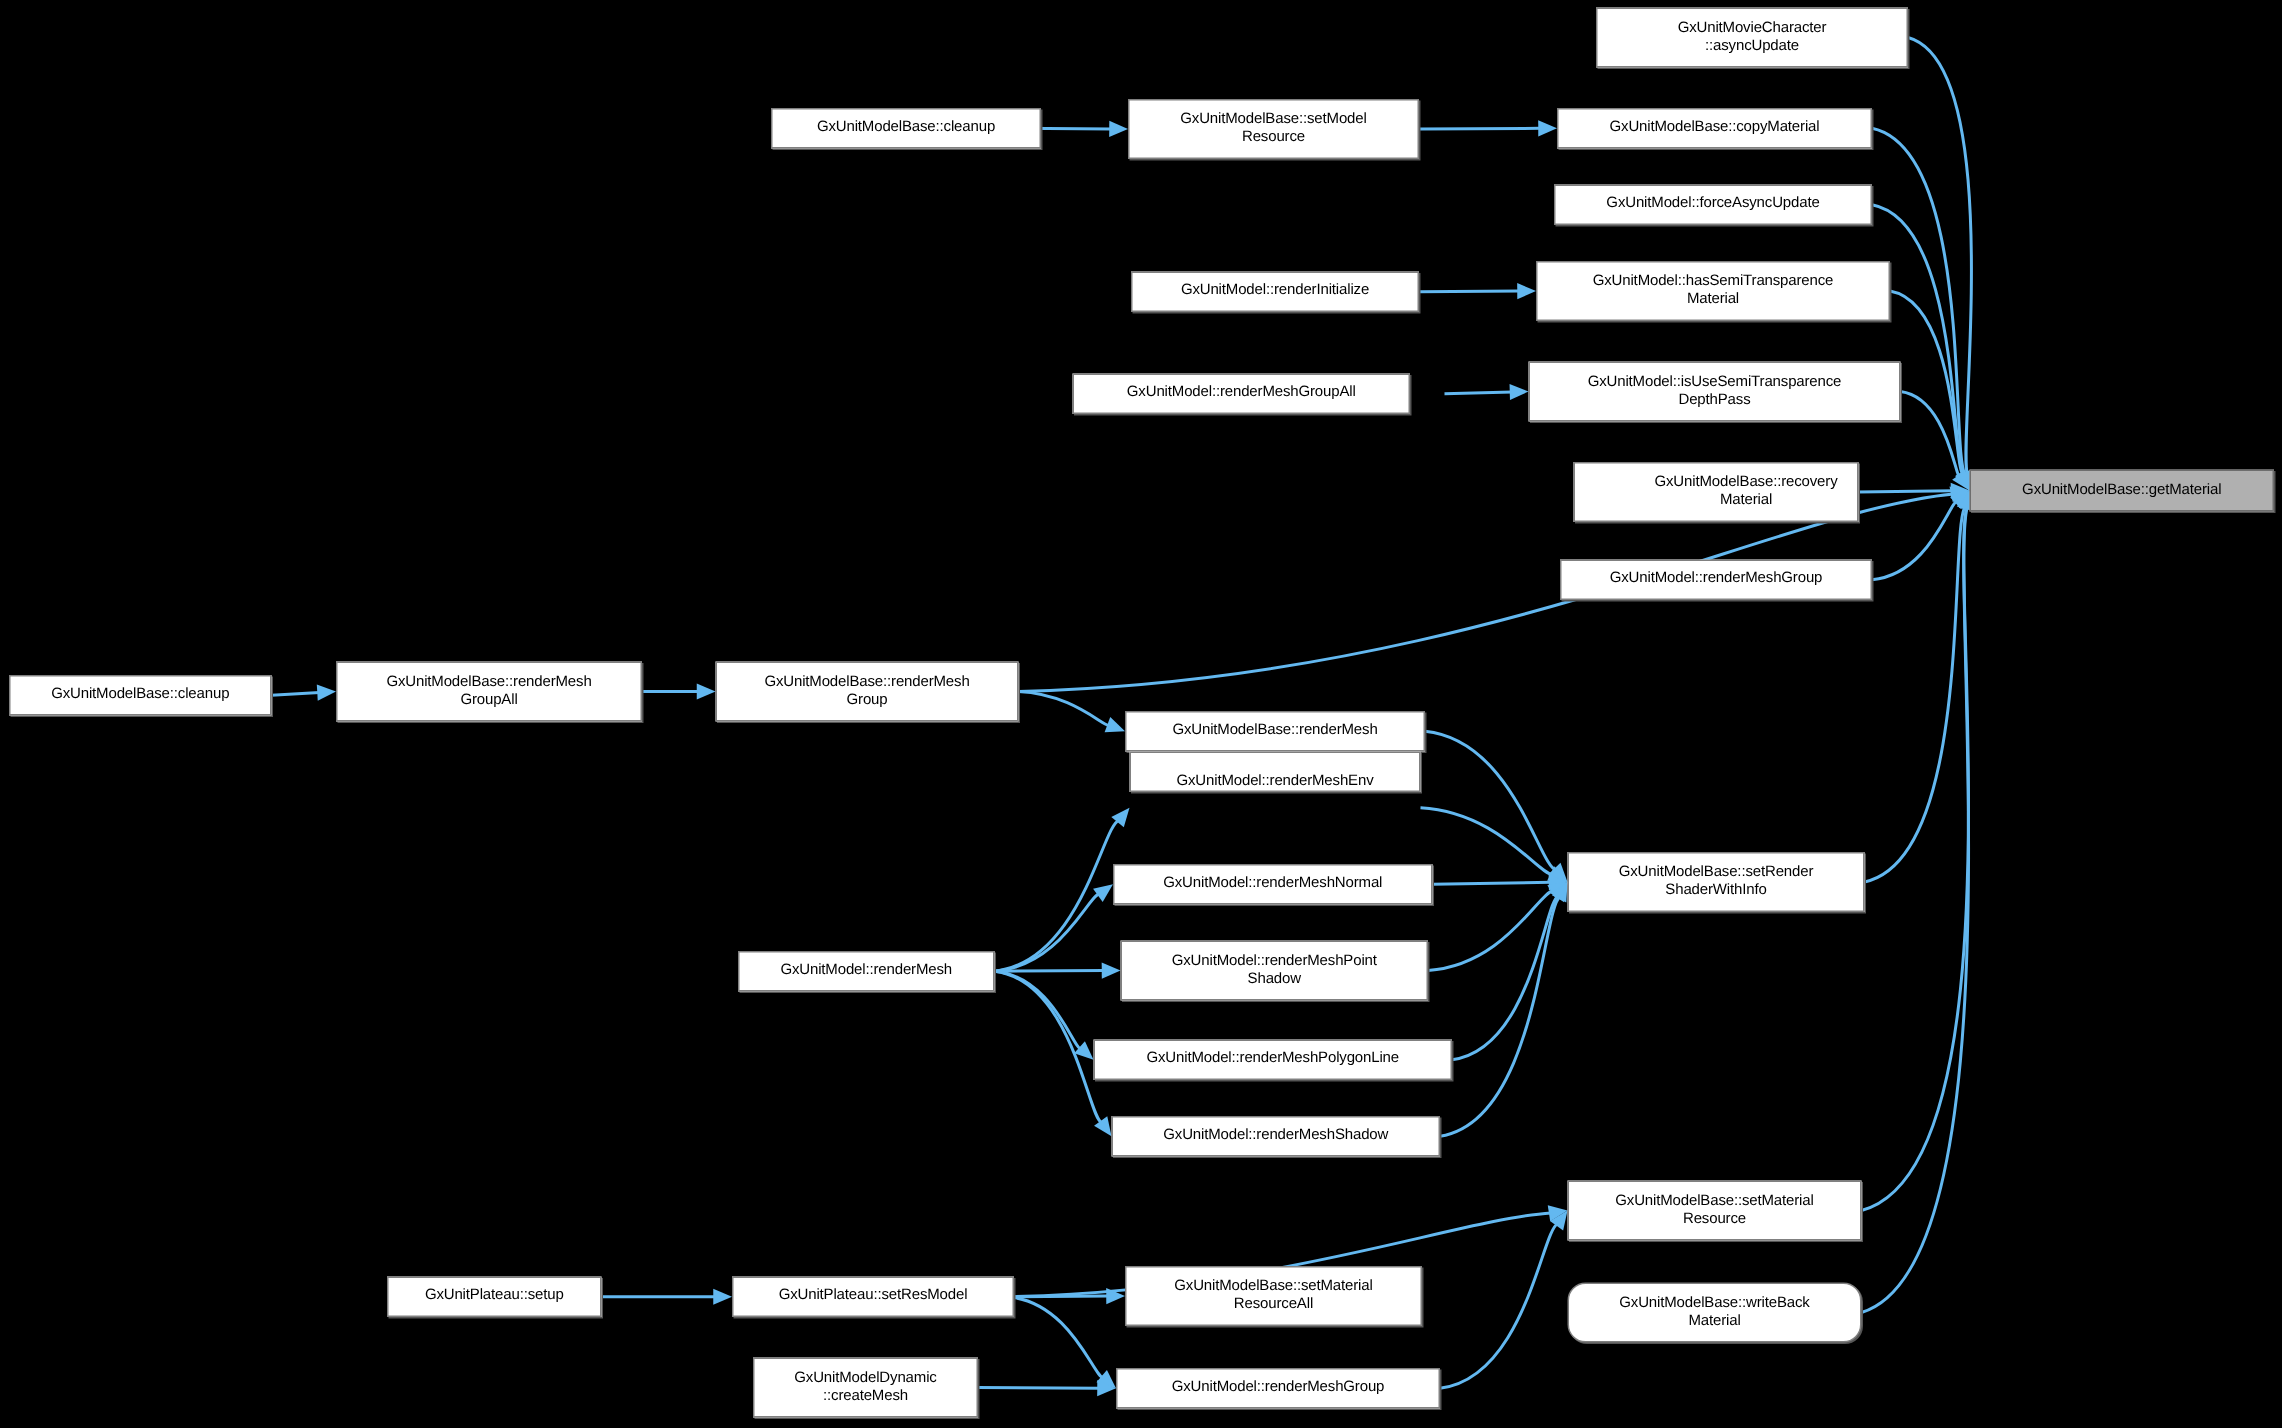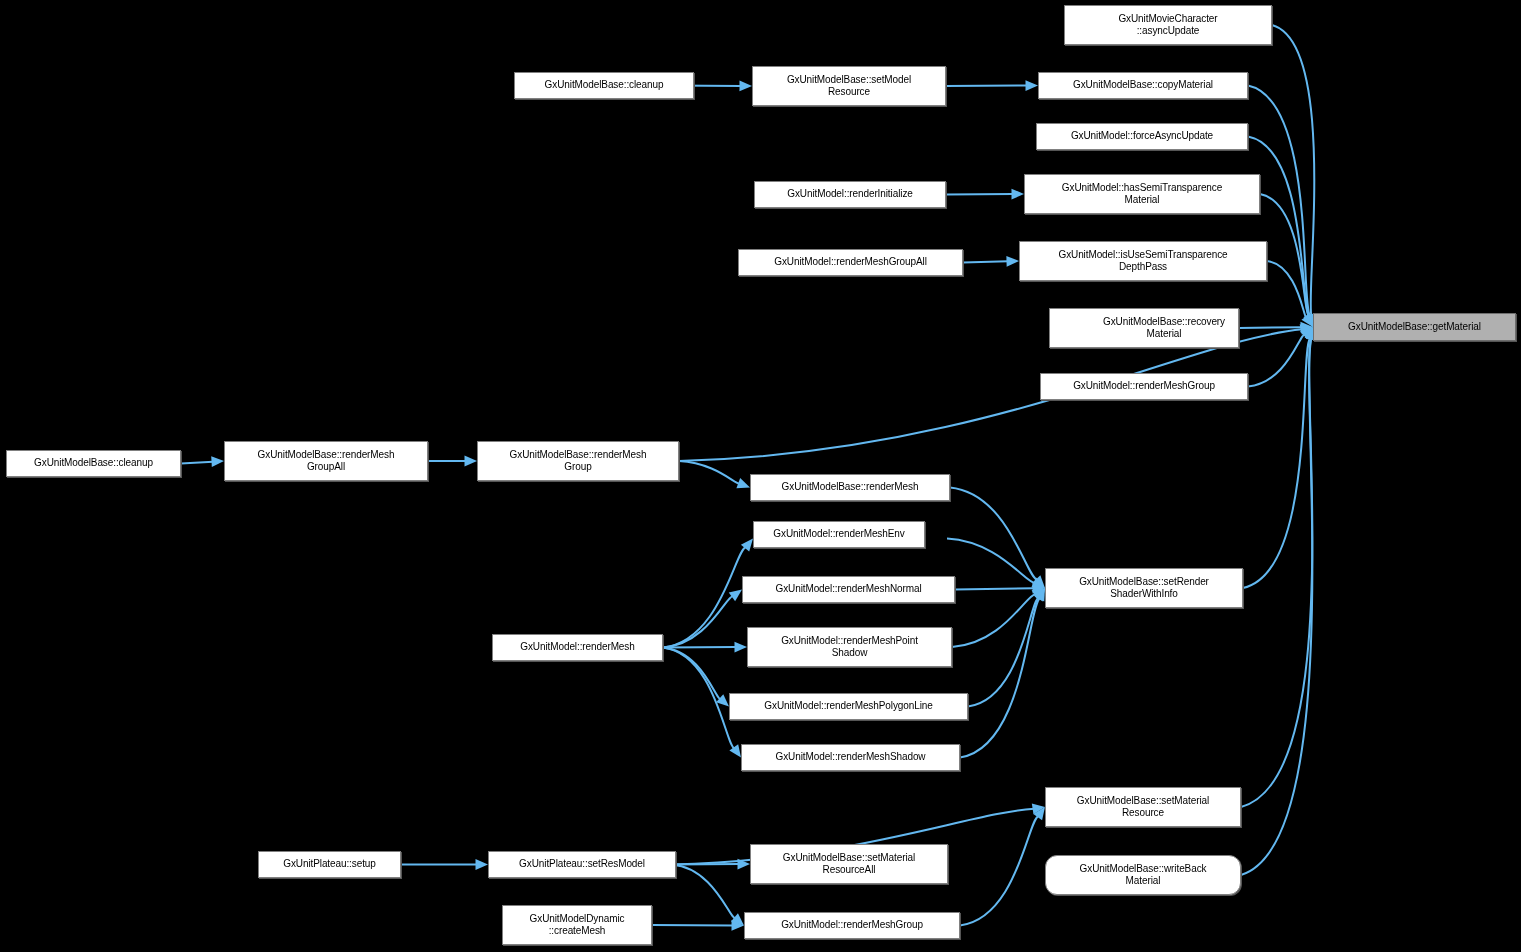--- a/index.html
+++ b/index.html
@@ -131,34 +131,34 @@
       <div class="node" style="left: 1064px; top: 5px; width: 208px; height: 40px;"><span class="node-label">GxUnitMovieCharacter
 ::asyncUpdate</span></div>
       <div class="node" style="left: 514px; top: 72px; width: 180px; height: 27px;"><span class="node-label">GxUnitModelBase::cleanup</span></div>
       <div class="node" style="left: 752px; top: 66px; width: 194px; height: 40px;"><span class="node-label">GxUnitModelBase::setModel
 Resource</span></div>
       <div class="node" style="left: 1038px; top: 72px; width: 210px; height: 27px;"><span class="node-label">GxUnitModelBase::copyMaterial</span></div>
       <div class="node" style="left: 1036px; top: 123px; width: 212px; height: 27px;"><span class="node-label">GxUnitModel::forceAsyncUpdate</span></div>
       <div class="node" style="left: 754px; top: 181px; width: 192px; height: 27px;"><span class="node-label">GxUnitModel::renderInitialize</span></div>
       <div class="node" style="left: 1024px; top: 174px; width: 236px; height: 40px;"><span class="node-label">GxUnitModel::hasSemiTransparence
 Material</span></div>
-      <div class="node" style="left: 738px; top: 249px; width: 225px; height: 27px;"><span class="node-label">GxUnitModel::renderMeshGroupAll</span></div>
+      <div class="node" style="left: 715px; top: 249px; width: 225px; height: 27px;"><span class="node-label">GxUnitModel::renderMeshGroupAll</span></div>
       <div class="node" style="left: 1019px; top: 241px; width: 248px; height: 40px;"><span class="node-label">GxUnitModel::isUseSemiTransparence
 DepthPass</span></div>
       <div class="node" style="left: 1049px; top: 308px; width: 190px; height: 40px; padding-left: 40px;"><span class="node-label">GxUnitModelBase::recovery
 Material</span></div>
       <div class="node focus" style="left: 1313px; top: 313px; width: 203px; height: 28px;"><span class="node-label">GxUnitModelBase::getMaterial</span></div>
       <div class="node" style="left: 1040px; top: 373px; width: 208px; height: 27px;"><span class="node-label">GxUnitModel::renderMeshGroup</span></div>
       <div class="node" style="left: 6px; top: 450px; width: 175px; height: 27px;"><span class="node-label">GxUnitModelBase::cleanup</span></div>
       <div class="node" style="left: 224px; top: 441px; width: 204px; height: 40px;"><span class="node-label">GxUnitModelBase::renderMesh
 GroupAll</span></div>
       <div class="node" style="left: 477px; top: 441px; width: 202px; height: 40px;"><span class="node-label">GxUnitModelBase::renderMesh
 Group</span></div>
       <div class="node" style="left: 750px; top: 474px; width: 200px; height: 27px;"><span class="node-label">GxUnitModelBase::renderMesh</span></div>
-      <div class="node" style="left: 753px; top: 521px; width: 172px; height: 27px;"><span class="node-label">GxUnitModel::renderMeshEnv</span></div>
+      <div class="node" style="left: 753px; top: 501px; width: 194px; height: 27px; align-items: flex-end;"><span class="node-label">GxUnitModel::renderMeshEnv</span></div>
       <div class="node" style="left: 742px; top: 576px; width: 213px; height: 27px;"><span class="node-label">GxUnitModel::renderMeshNormal</span></div>
       <div class="node" style="left: 1045px; top: 568px; width: 198px; height: 40px;"><span class="node-label">GxUnitModelBase::setRender
 ShaderWithInfo</span></div>
       <div class="node" style="left: 492px; top: 634px; width: 171px; height: 27px;"><span class="node-label">GxUnitModel::renderMesh</span></div>
       <div class="node" style="left: 747px; top: 627px; width: 205px; height: 40px;"><span class="node-label">GxUnitModel::renderMeshPoint
 Shadow</span></div>
       <div class="node" style="left: 729px; top: 693px; width: 239px; height: 27px;"><span class="node-label">GxUnitModel::renderMeshPolygonLine</span></div>
       <div class="node" style="left: 741px; top: 744px; width: 219px; height: 27px;"><span class="node-label">GxUnitModel::renderMeshShadow</span></div>
       <div class="node" style="left: 1045px; top: 787px; width: 196px; height: 40px;"><span class="node-label">GxUnitModelBase::setMaterial
 Resource</span></div>

